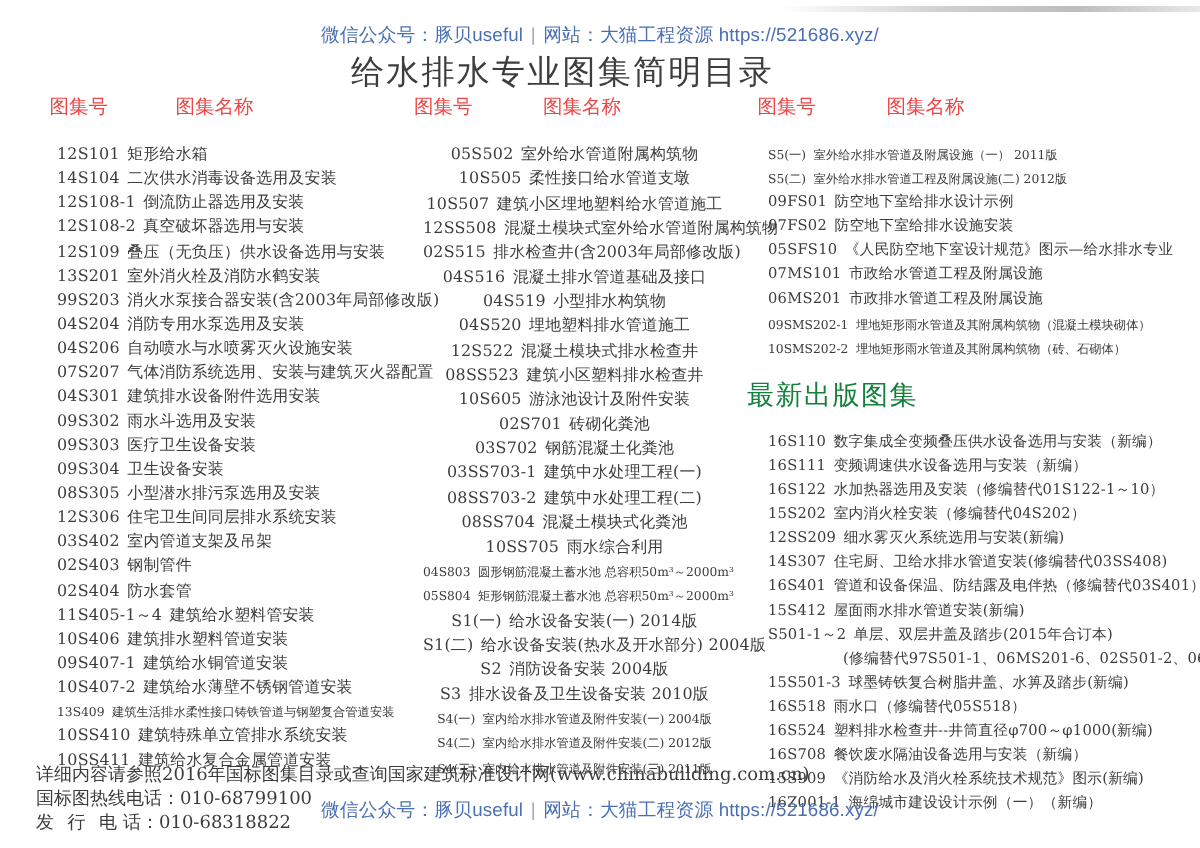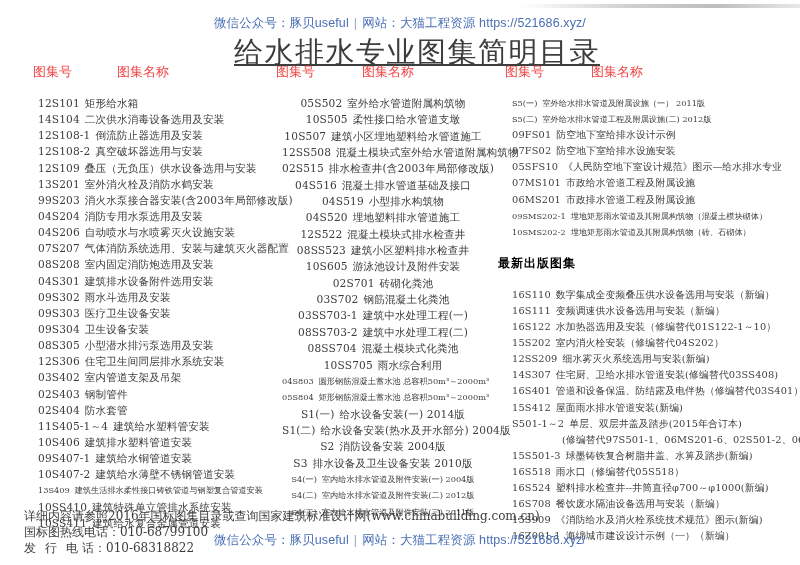--- a/index.html
+++ b/index.html
@@ -13,22 +13,22 @@
     background:linear-gradient(90deg,#ffffff 0%,#cfcfcf 40%,#bdbdbd 70%,#e8e8e8 100%);
   }
   .watermark {
     position:absolute; font-family:Liberation Sans, sans-serif;
     font-size:12.5px; color:#4a6fb5; white-space:nowrap; letter-spacing:0.1px;
   }
   .watermark .sep { color:#9aa8c8; margin:0 5px; }
   .wm-top { left:214px; top:15px; }
   .wm-bottom { left:214px; top:532px; }
   .title {
-    position:absolute; left:234px; top:33px; font-size:29px; color:#3d3d3d;
-    font-family:"DejaVu Sans","Liberation Sans",sans-serif; letter-spacing:1.5px; font-weight:normal;text-decoration:underline;
+    position:absolute; left:234px; top:33px; font-size:22px; color:#3d3d3d;
+    font-family:"DejaVu Sans","Liberation Sans",sans-serif; letter-spacing:1.5px; font-weight:normal;
   }
   .col { position:absolute; top:63px; }
   .col1 { left:24px; width:240px; }
   .col2 { left:268px; width:230px; }
   .col3 { left:498px; width:300px; }
   .col-header {
     font-size:13px; height:18px; line-height:18px; white-space:nowrap; color:#ef4444;
   }
   .col-header .h-code { display:inline-block; }
   .col1 .col-header .h-code { margin-left:9px; width:84px; }
@@ -39,22 +39,22 @@
     height:16.15px; line-height:16.15px; font-size:10.6px; white-space:nowrap; color:#3c3c3c;
     letter-spacing:0.15px;
   }
   .row .code { margin-right:5px; }
   .row.small { font-size:8.2px; letter-spacing:0; }
   .row.indent { padding-left:50px; font-size:9px; }
   .col2 .row { height:16.35px; line-height:16.35px;text-align:center; }
   .col3 .row { font-size:9.8px; height:16.1px; line-height:16.1px; }
   .col3 .row.small { font-size:8.2px; }
   .section-heading {
-    font-family:"DejaVu Sans","Liberation Sans",sans-serif; font-size:12px; font-weight:bold;
-    color:#000000; height:19px; line-height:19px; letter-spacing:1px;
+    font-family:"DejaVu Sans","Liberation Sans",sans-serif; font-size:18px; font-weight:normal;
+    color:#15803d; height:19px; line-height:19px; letter-spacing:1px;
   }
   .footer { position:absolute; left:24px; top:508px; font-size:12px; color:#3c3c3c; }
   .footer div { height:16px; line-height:16px; white-space:nowrap; }
   .footer .spaced { letter-spacing:0; }
   .footer .spaced .lab { display:inline-block; width:58px; letter-spacing:9px; }
 </style>
 </head>
 <body>
 
 <div class="topshade"></div>
@@ -73,21 +73,20 @@
       <li class="row"><span class="code">12S101</span><span class="name">矩形给水箱</span></li>
       <li class="row"><span class="code">14S104</span><span class="name">二次供水消毒设备选用及安装</span></li>
       <li class="row"><span class="code">12S108-1</span><span class="name">倒流防止器选用及安装</span></li>
       <li class="row"><span class="code">12S108-2</span><span class="name">真空破坏器选用与安装</span></li>
       <li class="row"><span class="code">12S109</span><span class="name">叠压（无负压）供水设备选用与安装</span></li>
       <li class="row"><span class="code">13S201</span><span class="name">室外消火栓及消防水鹤安装</span></li>
       <li class="row"><span class="code">99S203</span><span class="name">消火水泵接合器安装(含2003年局部修改版)</span></li>
       <li class="row"><span class="code">04S204</span><span class="name">消防专用水泵选用及安装</span></li>
       <li class="row"><span class="code">04S206</span><span class="name">自动喷水与水喷雾灭火设施安装</span></li>
       <li class="row"><span class="code">07S207</span><span class="name">气体消防系统选用、安装与建筑灭火器配置</span></li>
-      <li class="row"><span class="code">08S208</span><span class="name">室内固定消防炮选用及安装</span></li>
       <li class="row"><span class="code">04S301</span><span class="name">建筑排水设备附件选用安装</span></li>
       <li class="row"><span class="code">09S302</span><span class="name">雨水斗选用及安装</span></li>
       <li class="row"><span class="code">09S303</span><span class="name">医疗卫生设备安装</span></li>
       <li class="row"><span class="code">09S304</span><span class="name">卫生设备安装</span></li>
       <li class="row"><span class="code">08S305</span><span class="name">小型潜水排污泵选用及安装</span></li>
       <li class="row"><span class="code">12S306</span><span class="name">住宅卫生间同层排水系统安装</span></li>
       <li class="row"><span class="code">03S402</span><span class="name">室内管道支架及吊架</span></li>
       <li class="row"><span class="code">02S403</span><span class="name">钢制管件</span></li>
       <li class="row"><span class="code">02S404</span><span class="name">防水套管</span></li>
       <li class="row"><span class="code">11S405-1～4</span><span class="name">建筑给水塑料管安装</span></li>

